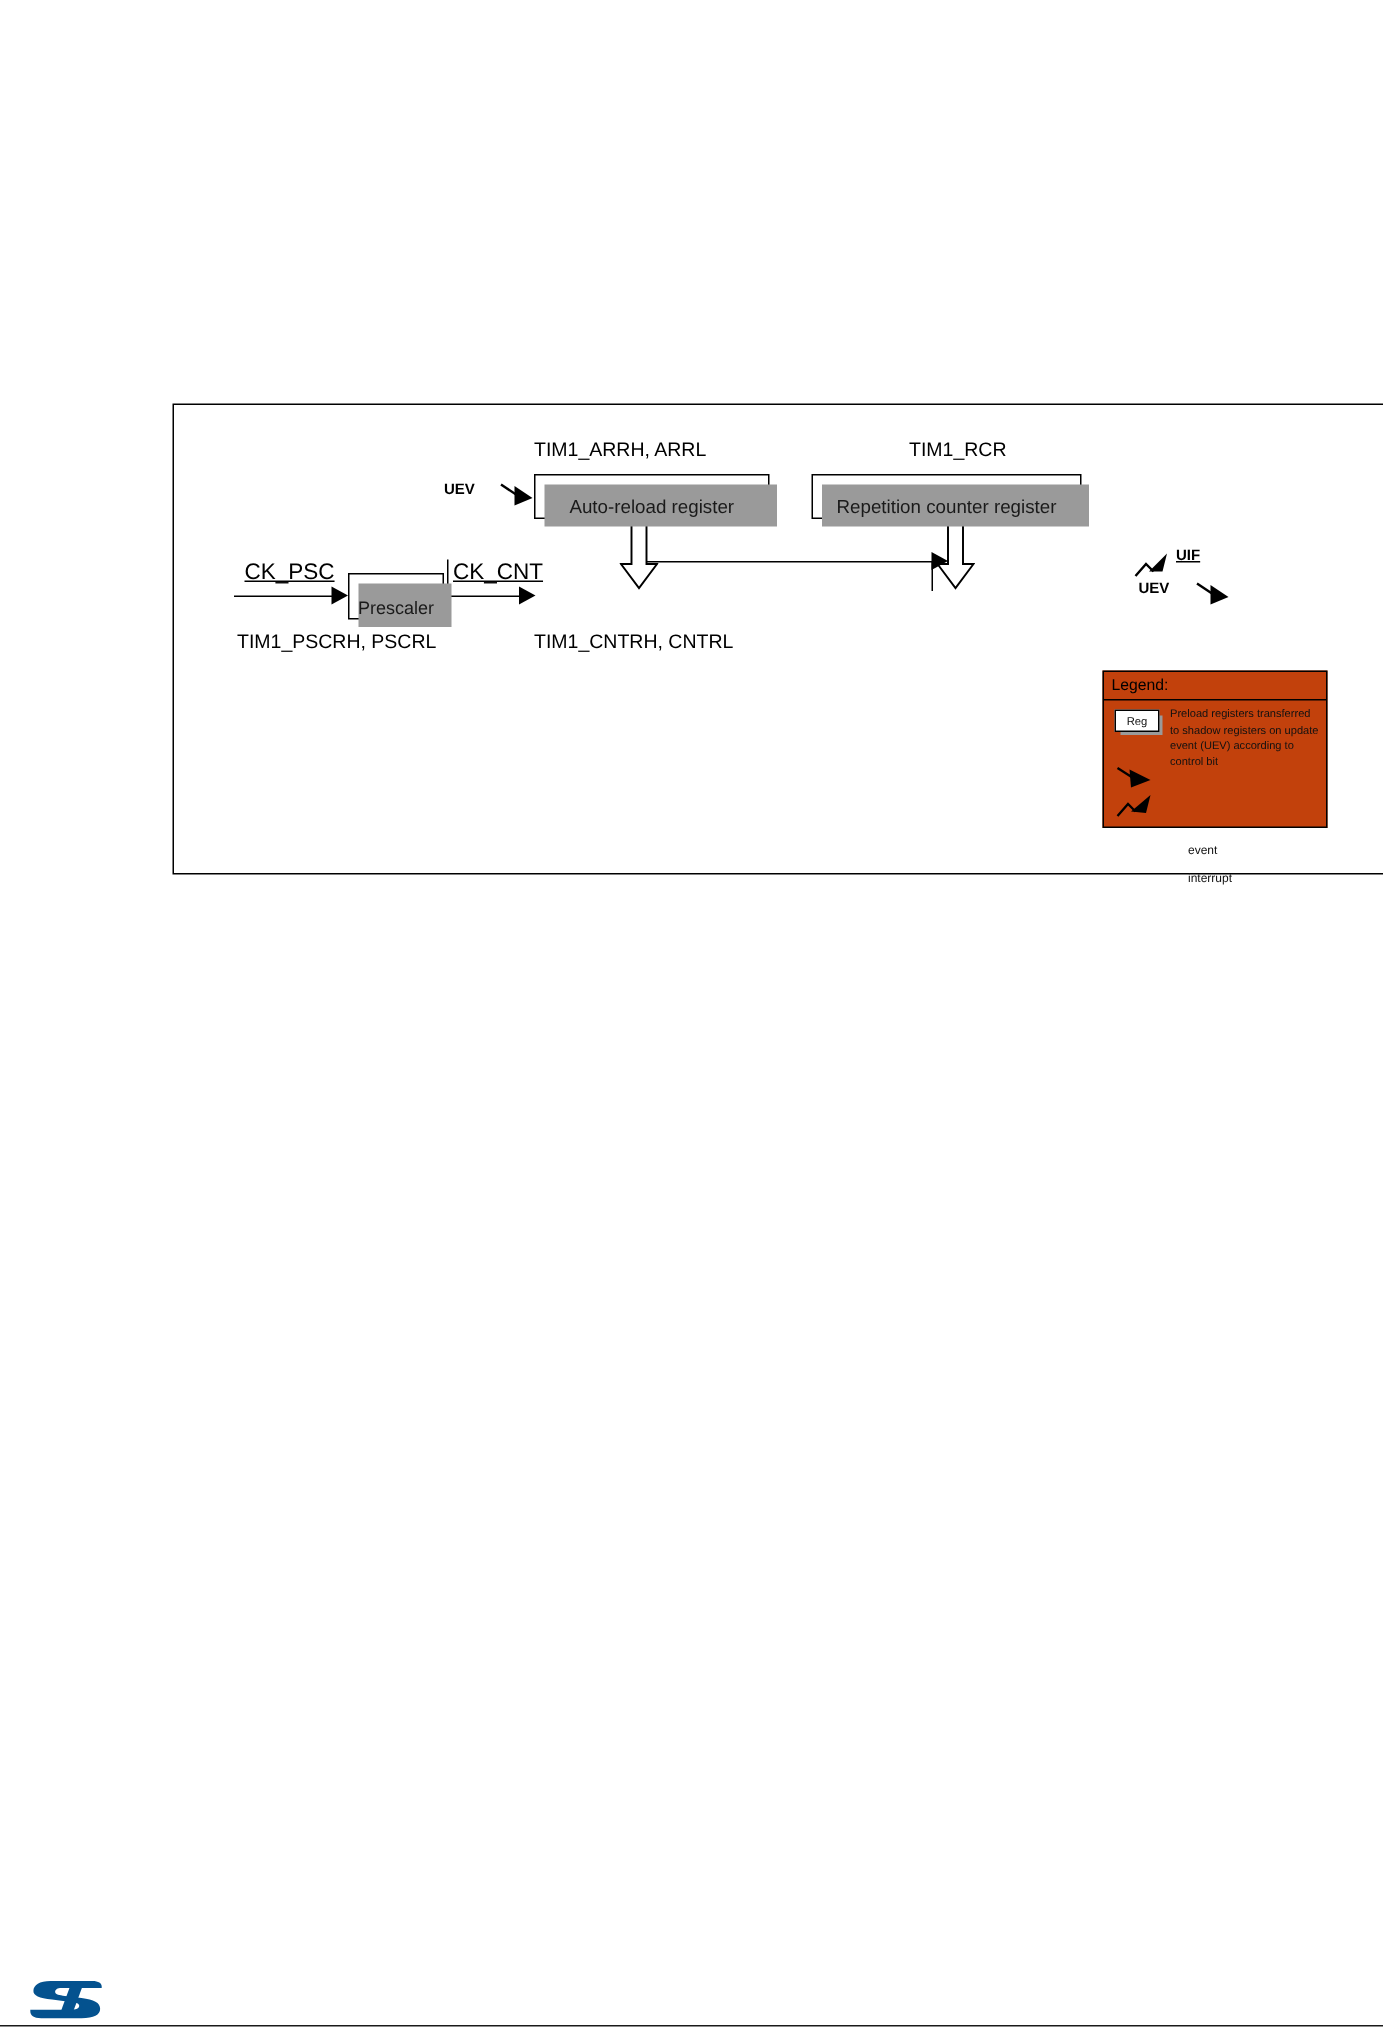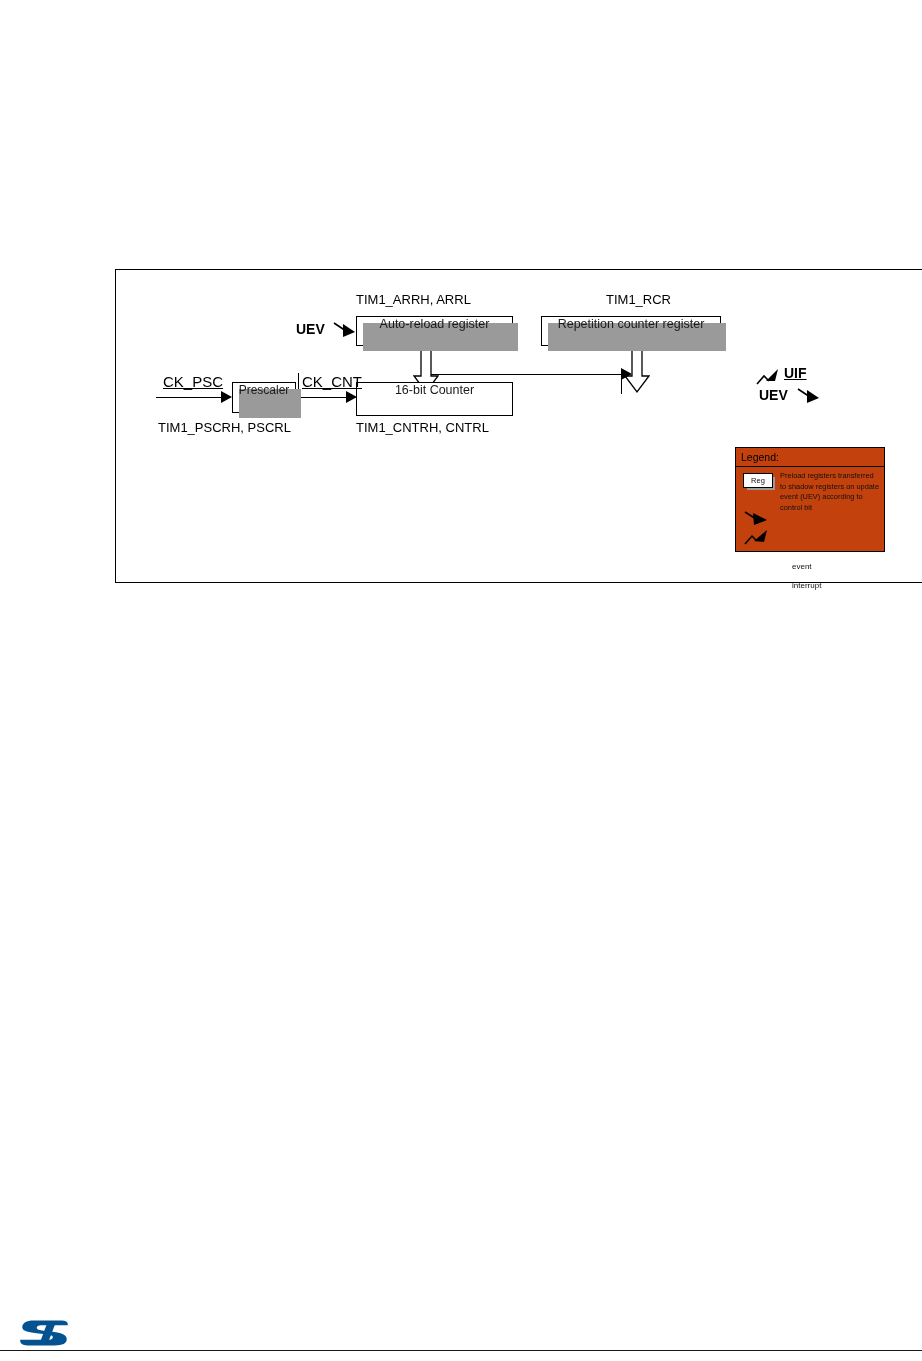--- a/index.html
+++ b/index.html
@@ -30,21 +30,21 @@
     background: #fff;
   }
 
   
   .box {
     position: absolute;
     box-sizing: border-box;
     border: 1.5px solid #000;
     background: #ffffff;
     display: flex;
-    align-items: flex-start;
+    align-items: flex-end;
     justify-content: center;
     font-size: 12.5px;
     color: #1a1a1a;
     white-space: nowrap;
     z-index: 5;
   }
   
   .shadowed::after {
     content: "";
     position: absolute;
@@ -56,21 +56,21 @@
     z-index: -1;
   }
 
   .lbl {
     position: absolute;
     font-size: 13px;
     color: #000;
     white-space: nowrap;
     z-index: 6;
   }
-  .lbl-bold { font-weight: bold; font-size: 14px; }
+  .lbl-bold { font-weight: bold; font-size: 10px; }
   .lbl-small { font-size: 15px; text-decoration: underline; }
 
   
   .hline {
     position: absolute;
     height: 0;
     border-top: 1.4px solid #000;
     z-index: 3;
   }
   .vline {
@@ -222,23 +222,20 @@
     <div class="box shadowed" style="left:116px; top:112px; width:64px; height:31px; font-size:12px;">
       <span>Prescaler</span>
     </div>
     <div class="lbl" style="left:42px; top:150px;">TIM1_PSCRH, PSCRL</div>
 
     <div class="lbl lbl-small" style="left:186px; top:103px;">CK_CNT</div>
     <div class="vline-thin" style="left:182px; top:103px; height:24px;"></div>
     <div class="hline" style="left:182px; top:127px; width:57px;"></div>
     <div class="arrow-right" style="left:230px; top:121px;"></div>
 
-    <div class="box" style="left:240px; top:112px; width:157px; height:34px;">
-      <span>16-bit Counter</span>
-    </div>
     <div class="lbl" style="left:240px; top:150px;">TIM1_CNTRH, CNTRL</div>
 
 
     <svg class="legend-icon" style="left:640px; top:97px; width:26px; height:20px; z-index:6;" viewBox="0 0 26 20">
       <path d="M1,17 L8,9 L13,14" stroke="#000" stroke-width="1.6" fill="none"></path>
       <path d="M10,14 L22,2 L19,14 Z" fill="#000"></path>
     </svg>
     <div class="lbl lbl-bold" style="left:668px; top:95px;text-decoration:underline;">UIF</div>
 
     <div class="lbl lbl-bold" style="left:643px; top:117px;">UEV</div>

